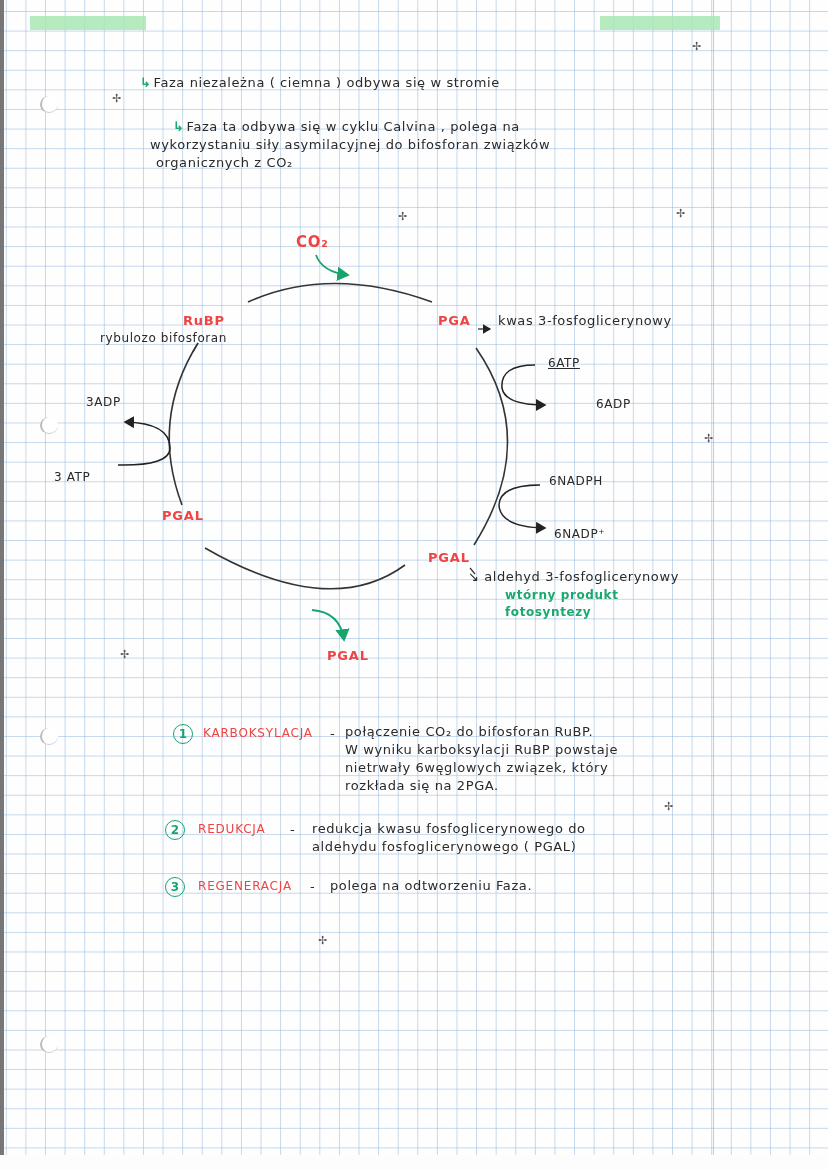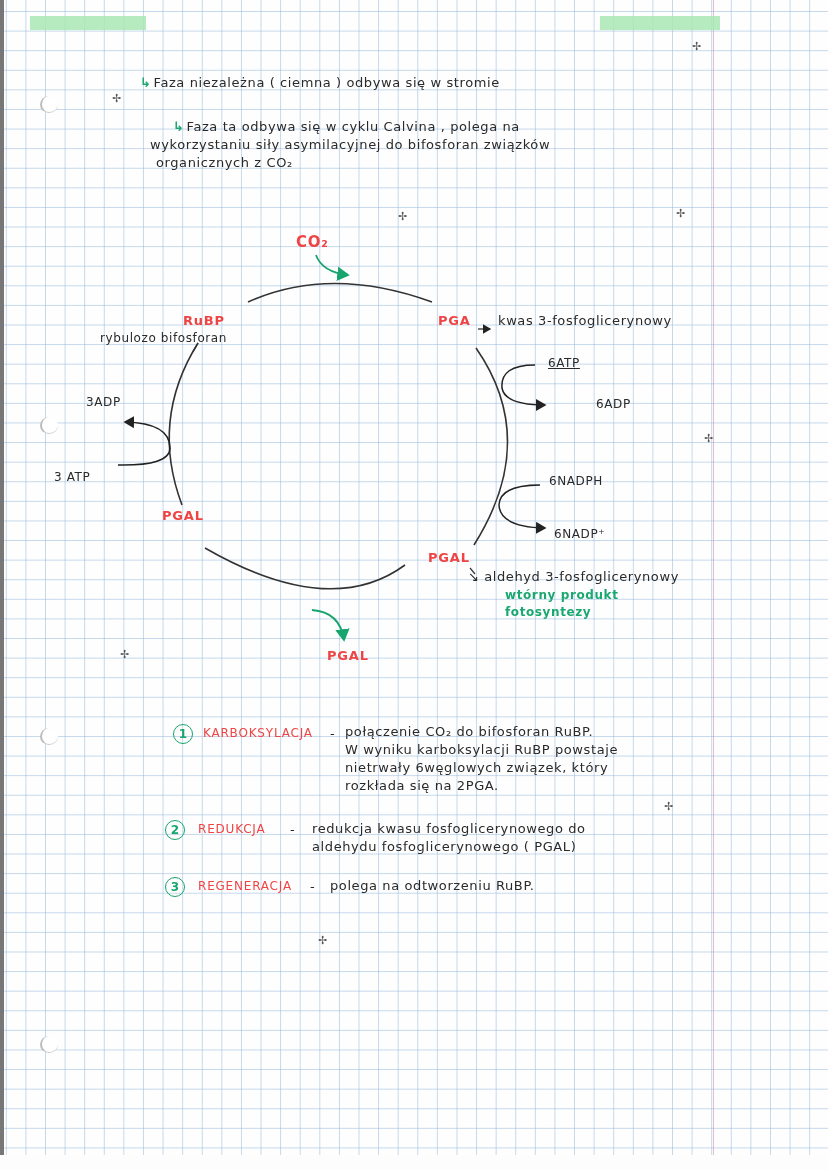--- a/index.html
+++ b/index.html
@@ -126,21 +126,21 @@
 
 <div class="num-circle" style="left:165px;top:820px;">2</div>
 <div class="greenlbl" style="left:198px;top:822px;font-size:12px;font-weight:normal;">REDUKCJA</div>
 <div class="hand" style="left:290px;top:822px;">-</div>
 <div class="hand" style="left:312px;top:821px;">redukcja kwasu fosfoglicerynowego do</div>
 <div class="hand" style="left:312px;top:839px;">aldehydu fosfoglicerynowego ( PGAL)</div>
 
 <div class="num-circle" style="left:165px;top:877px;">3</div>
 <div class="greenlbl" style="left:198px;top:879px;font-size:12px;font-weight:normal;">REGENERACJA</div>
 <div class="hand" style="left:310px;top:879px;">-</div>
-<div class="hand" style="left:330px;top:878px;">polega na odtworzeniu RuBP.</div>
+<div class="hand" style="left:330px;top:878px;">polega na odtworzeniu Faza.</div>
 
 <div class="star" style="left:692px;top:40px;">✢</div>
 <div class="star" style="left:112px;top:92px;">✢</div>
 <div class="star" style="left:398px;top:210px;">✢</div>
 <div class="star" style="left:676px;top:207px;">✢</div>
 <div class="star" style="left:704px;top:432px;">✢</div>
 <div class="star" style="left:120px;top:648px;">✢</div>
 <div class="star" style="left:664px;top:800px;">✢</div>
 <div class="star" style="left:318px;top:934px;">✢</div>
 

